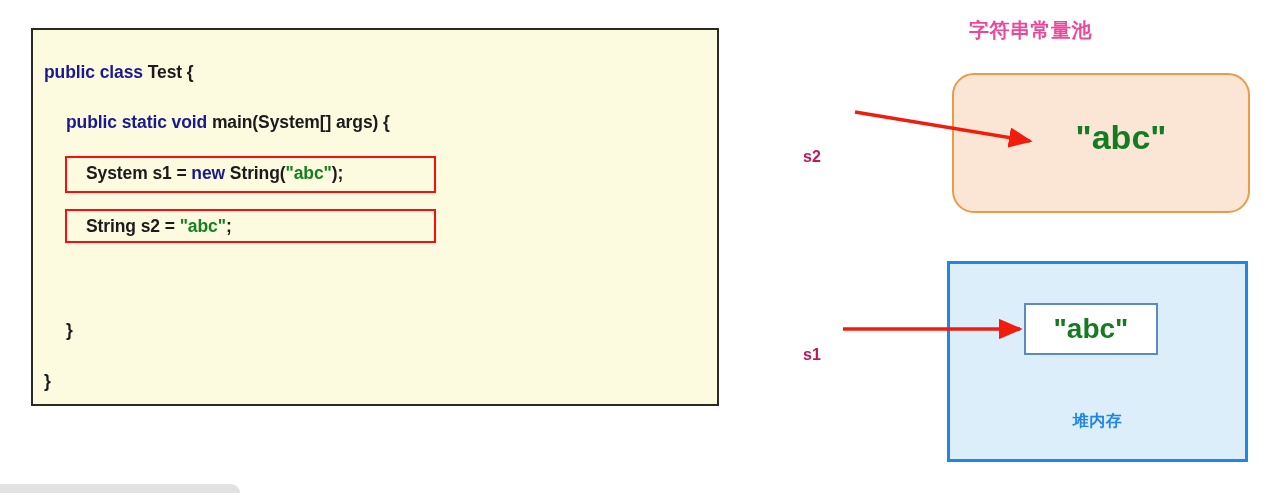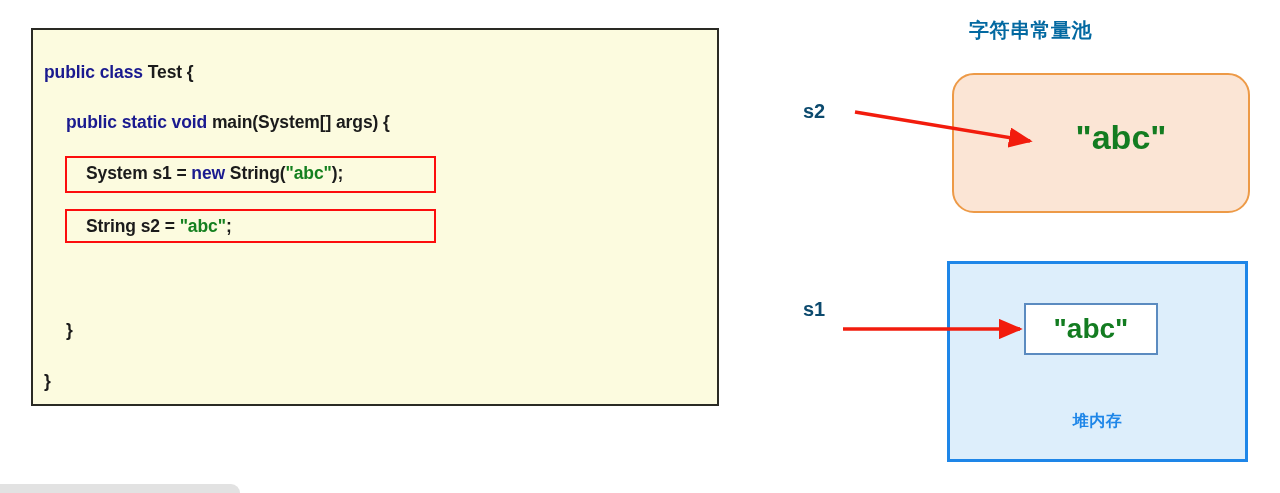--- a/index.html
+++ b/index.html
@@ -59,21 +59,21 @@
   #hl-s1 { left: 32px; top: 126px; width: 371px; height: 37px; }
   #hl-s2 { left: 32px; top: 179px; width: 371px; height: 34px; }
 
   
   #pool-title {
     position: absolute;
     left: 969px;
     top: 17px;
     font-size: 20px;
     font-weight: bold;
-    color: #0369a1;
+    color: #ec4899;
     letter-spacing: 0.5px;
   }
 
   #pool-box {
     position: absolute;
     left: 952px;
     top: 73px;
     width: 298px;
     height: 140px;
     background: #FBE5D5;
@@ -132,23 +132,24 @@
     text-align: center;
     font-size: 16px;
     font-weight: bold;
     color: #1E86E8;
     letter-spacing: 0.5px;
   }
 
   
   .ptr-label {
     position: absolute;
-    font-size: 20px;
-    font-weight: bold;
-    color: #0c4a6e;
+    font-size: 16px;
+    font-weight: bold;
+    color: #be185d;
+    margin-top: 48px;
   }
   #label-s2 { left: 803px; top: 100px; }
   #label-s1 { left: 803px; top: 298px; }
 
   
   #arrows-svg {
     position: absolute;
     left: 0;
     top: 0;
     width: 1280px;

